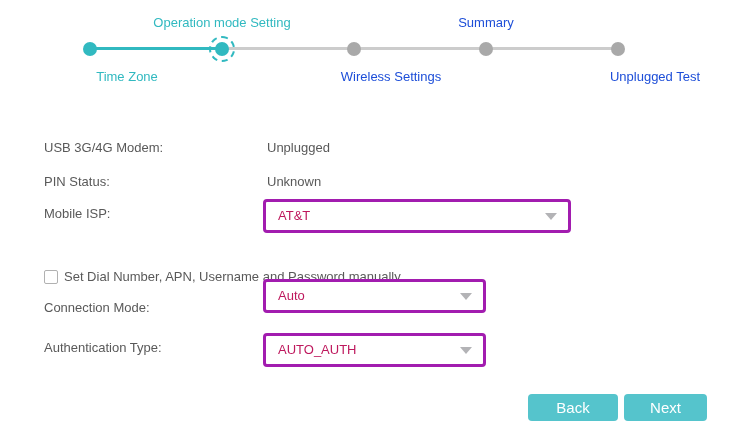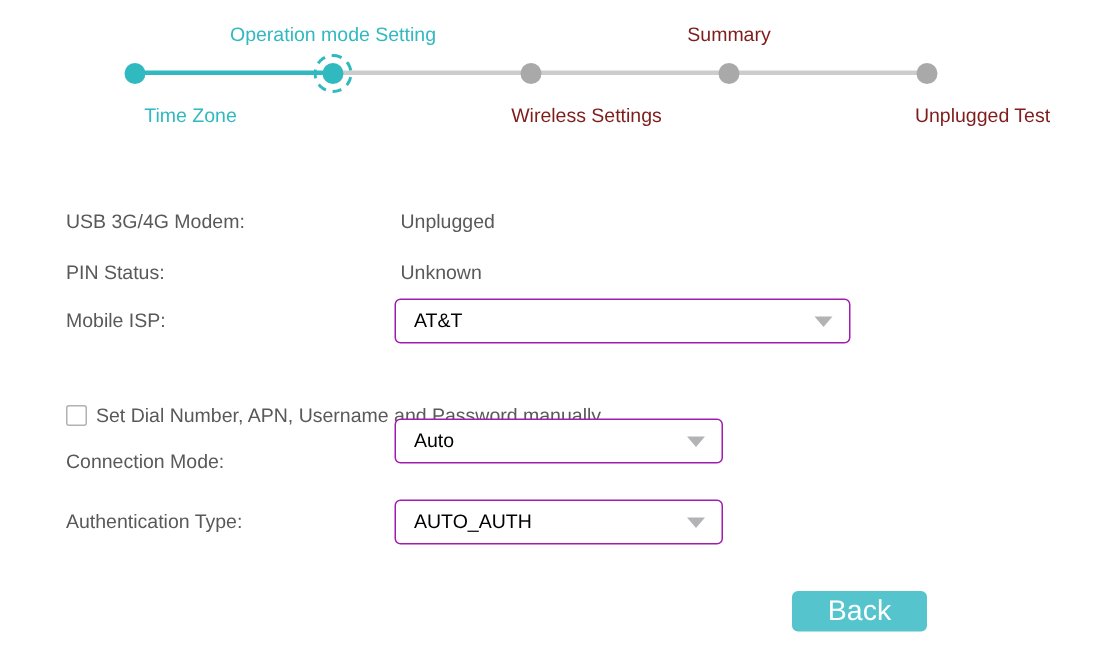--- a/index.html
+++ b/index.html
@@ -13,36 +13,36 @@
   .dot{position:absolute;top:42px;width:14px;height:14px;border-radius:50%;}
   .dot.done,.dot.current{background:var(--accent);}
   .dot.todo{background:#a9a9a9;}
   .ring{position:absolute;top:36px;width:22px;height:22px;border:2px dashed var(--accent);
         border-radius:50%;}
   .step-label{position:absolute;white-space:nowrap;transform:translateX(-50%);
         font-size:13px;}
   .step-label.above{top:15px;text-align:center;}
   .step-label.below{top:69px;margin-left:37px;}
   .step-label.active{color:var(--accent);}
-  .step-label.inactive{color:#7f1d1d;}
+  .step-label.inactive{color:#1d4ed8;}
   
   .flabel{position:absolute;left:44px;line-height:16px;color:#595959;}
   .fvalue{position:absolute;left:267px;line-height:16px;color:#595959;}
-  .select{position:absolute;left:263px;height:28px;border:1px solid #a21caf;
+  .select{position:absolute;left:263px;height:28px;border:3px solid #a21caf;
         border-radius:4px;background:#fff;line-height:28px;padding-left:12px;
-        color:#000000;cursor:pointer;box-sizing:content-box;}
+        color:#be185d;cursor:pointer;box-sizing:content-box;}
   .select .chev{position:absolute;right:11px;top:11px;width:0;height:0;
         border-left:6px solid transparent;border-right:6px solid transparent;
         border-top:7px solid #b3b3b6;}
   .checkbox{position:absolute;left:44px;top:270px;width:12px;height:12px;
         border:1px solid #b1b1b1;border-radius:2px;background:#fff;cursor:pointer;}
   .cb-label{position:absolute;left:64px;top:269px;color:#595959;text-align:right;}
   
   .btn{position:absolute;top:394px;height:27px;border:none;border-radius:4px;
-        background:var(--button);color:#fff;font-size:19px;
+        background:var(--button);color:#fff;font-size:15px;
         font-family:"Liberation Sans", sans-serif;cursor:pointer;line-height:27px;
         text-align:center;padding:0;}
   .btn-back{left:528px;width:90px;}
   .btn-next{left:624px;width:83px;}
 </style>
 </head>
 <body>
 
 <div class="page">
 
@@ -87,14 +87,15 @@
     </div>
 
     <span class="flabel" style="top:340px">Authentication Type:</span>
     <div class="select" style="top:333px;width:205px">
       <span>AUTO_AUTH</span>
       <span class="chev"></span>
     </div>
   </div>
 
   <button class="btn btn-back">Back</button>
+  <button class="btn btn-next">Next</button>
 
 </div>
 
 </body></html>

